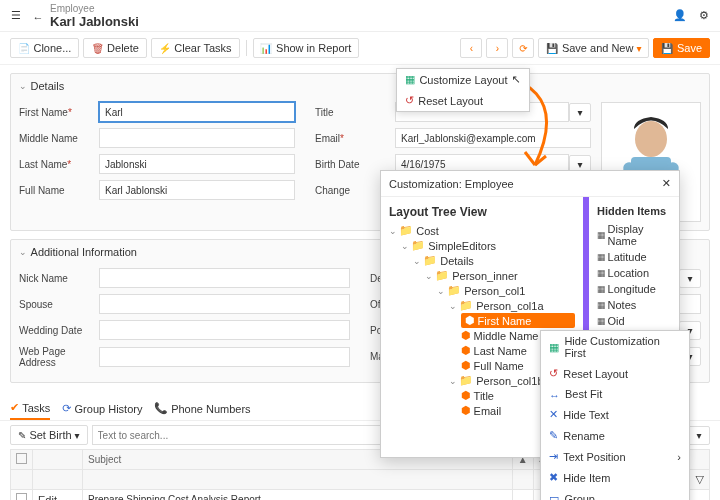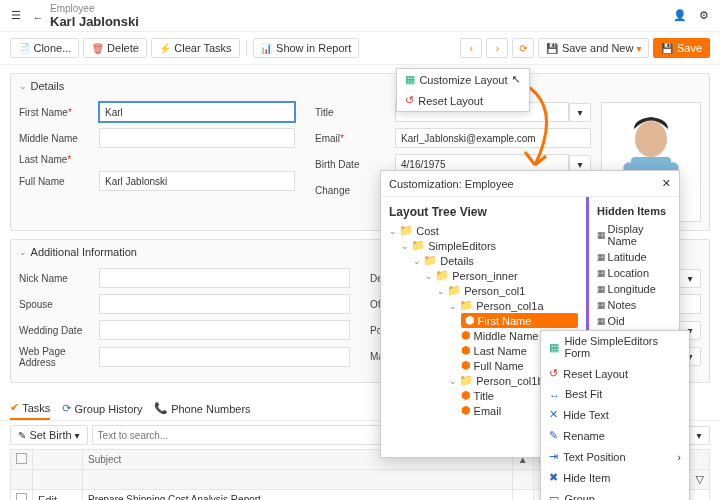--- a/index.html
+++ b/index.html
@@ -28,21 +28,21 @@
 .inp.sel{border-color:#4a90d9;box-shadow:0 0 0 1px #4a90d9}
 .cols{display:flex;gap:20px}
 .col{flex:1}
 .photo{width:100px;height:120px;border:1px solid #ddd;background:#fff;margin-left:10px;display:flex;align-items:center;justify-content:center}
 .photo svg{width:90px;height:110px}
 .popup{position:absolute;background:#fff;border:1px solid #ccc;box-shadow:0 2px 8px rgba(0,0,0,.15);z-index:10}
 .popup-i{display:flex;align-items:center;gap:4px;padding:4px 8px;font-size:10px;cursor:pointer}
 .cust{position:absolute;left:380px;top:170px;width:300px;background:#fff;border:1px solid #ccc;box-shadow:0 4px 16px rgba(0,0,0,.2);z-index:5}
 .cust-h{display:flex;align-items:center;padding:6px 8px;border-bottom:1px solid #eee;font-size:11px}
 .cust-b{display:flex;height:260px}
-.tree{flex:1;padding:8px;overflow:auto;border-right:3px solid #8b5cf6}
+.tree{flex:1;padding:8px;overflow:auto;border-right:6px solid #8b5cf6}
 .tree h4{font-size:12px;margin-bottom:4px}
 .tnode{display:flex;align-items:center;gap:3px;padding:1px 0;font-size:10px}
 .tnode.sel{background:#ff7200;color:#fff;border-radius:2px;padding:1px 4px}
 .tnode.sel *{color:#fff}
 .fold{color:#e8a33d}
 .cube{color:#ff7200}
 .hidden{width:90px;padding:8px}
 .hidden h4{font-size:11px;margin-bottom:4px}
 .hidden div{font-size:9px;padding:2px 0;display:flex;gap:2px;align-items:center;color:#555}
 .ctx{position:absolute;left:540px;top:330px;width:150px;background:#fff;border:1px solid #ccc;box-shadow:0 2px 8px rgba(0,0,0,.2);z-index:20}
@@ -108,20 +108,21 @@
           <div class="row">
               <span class="lbl req">First Name</span>
               <input class="inp sel" value="Karl" style="">
             </div>
           <div class="row">
               <span class="lbl">Middle Name</span>
               <input class="inp" style="">
             </div>
           <div class="row">
               <span class="lbl req">Last Name</span>
+              <input class="inp" value="Jablonski" style="">
             </div>
           <div class="row">
               <span class="lbl">Full Name</span>
               <input class="inp" value="Karl Jablonski" style="">
             </div>
         </div>
         <div class="col">
           <div class="row">
               <span class="lbl">Title</span>
               <input class="inp" style="flex: 1 1 0%;">
@@ -350,21 +351,21 @@
       <div>▦ <span>Longitude</span></div>
       <div>▦ <span>Notes</span></div>
       <div>▦ <span>Oid</span></div>
     </div>
   </div>
 </div>
 
 <div class="ctx">
   <div>
       <span style="color:#2a7">▦</span>
-      <span>Hide SimpleEditors Form</span>
+      <span>Hide Customization First</span>
     </div>
   <div>
       <span style="color:#c33">↺</span>
       <span>Reset Layout</span>
     </div>
   <div>
       <span style="color:#36c">↔</span>
       <span>Best Fit</span>
     </div>
   <div>

